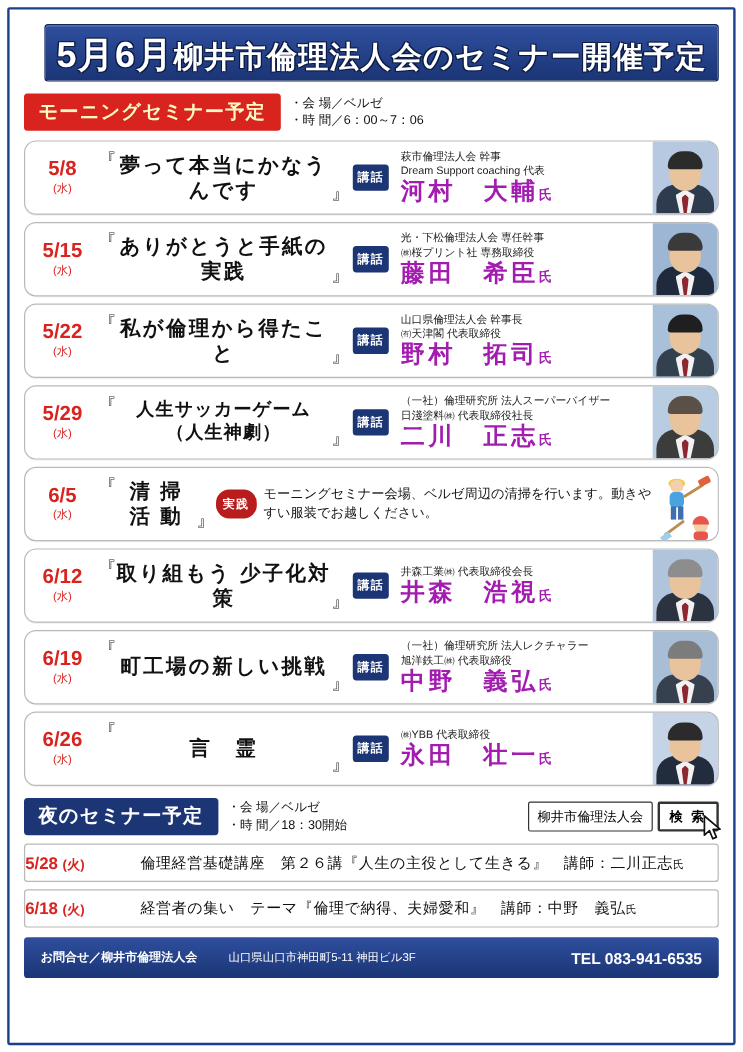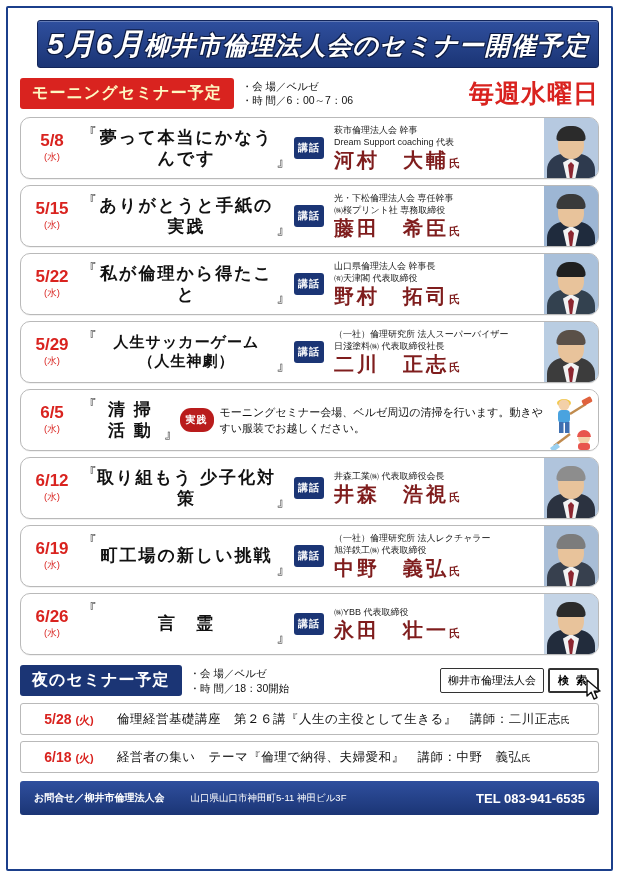--- a/index.html
+++ b/index.html
@@ -24,23 +24,22 @@
   .content{position:relative;padding:4px 8px 0 8px;}
 
   
   .title-bar{
     position:relative;
     height:46px;
     margin:6px 0 8px 17px;
     background:linear-gradient(#2f4f9e,#1b3575);
     border:1px solid #13265a;
     border-radius:3px;
-    display:flex;align-items:center;justify-content:center;
+    display:flex;align-items:flex-end;justify-content:center;
     box-shadow:inset 0 1px 0 rgba(255,255,255,.25);
-    font-style:italic;
   }
   .title-text{
     color:#ffffff;
     font-size:25px;
     font-weight:bold;
     letter-spacing:1px;
     text-shadow:1px 1px 0 #0d1c45, -1px -1px 0 #0d1c45, 1px -1px 0 #0d1c45, -1px 1px 0 #0d1c45;
     white-space:nowrap;
   }
   .title-text .big{font-size:30px;}
@@ -115,21 +114,21 @@
     letter-spacing:1px;
   }
   .tag.practice span{background:#b91c1c;border-radius:11px;padding:5px 6px;}
   .speaker{
     flex:0 0 210px;width:210px;
     display:flex;flex-direction:column;justify-content:center;
     padding-left:6px;
   }
   .affil{font-size:9px;color:#222;line-height:1.35;white-space:nowrap;}
   .name{
-    font-size:20px;font-weight:bold;color:#7f1d1d;letter-spacing:3px;
+    font-size:20px;font-weight:bold;color:#a21caf;letter-spacing:3px;
     line-height:1.15;margin-top:1px;white-space:nowrap;
   }
   .name .suffix{font-size:11px;letter-spacing:0;}
   .note{
     flex:1 1 auto;
     display:flex;align-items:center;
     font-size:11px;color:#111;line-height:1.5;
     padding-left:4px;
   }
   .photo{
@@ -192,21 +191,21 @@
   }
   .cursor-ic{
     position:absolute;right:-8px;bottom:-10px;width:20px;height:22px;
   }
   .night-row{
     display:flex;align-items:center;
     border:1px solid #b9b9b9;border-radius:3px;
     height:30px;margin-bottom:6px;background:#fff;
   }
   .night-date{
-    width:96px;flex:0 0 96px;text-align:center;
+    width:96px;flex:0 0 96px;text-align:left;
     color:#d9231f;font-weight:bold;font-size:14px;
   }
   .night-date .dow{font-size:11px;}
   .night-text{
     flex:1 1 auto;font-size:12.5px;color:#111;letter-spacing:.5px;
     white-space:nowrap;
   }
   .night-text .sfx{font-size:9px;}
 
   
@@ -234,21 +233,20 @@
         <span class="big">5月6月</span><span>柳井市倫理法人会のセミナー開催予定</span>
       </div>
     </div>
 
     <div class="morning-head">
       <div class="red-tab">モーニングセミナー予定</div>
       <div class="meta">
         <div>・会 場／ベルゼ</div>
         <div>・時 間／6：00～7：06</div>
       </div>
-      <div class="weekly">毎週水曜日</div>
     </div>
 
     <div id="rows">
         <div class="row">
           <div class="date-cell">
             <div class="date-md">5/8</div>
             <div class="date-dow">(水)</div>
           </div>
           <div class="bracket">『</div>
           <div class="theme">夢って本当にかなうんです</div>

